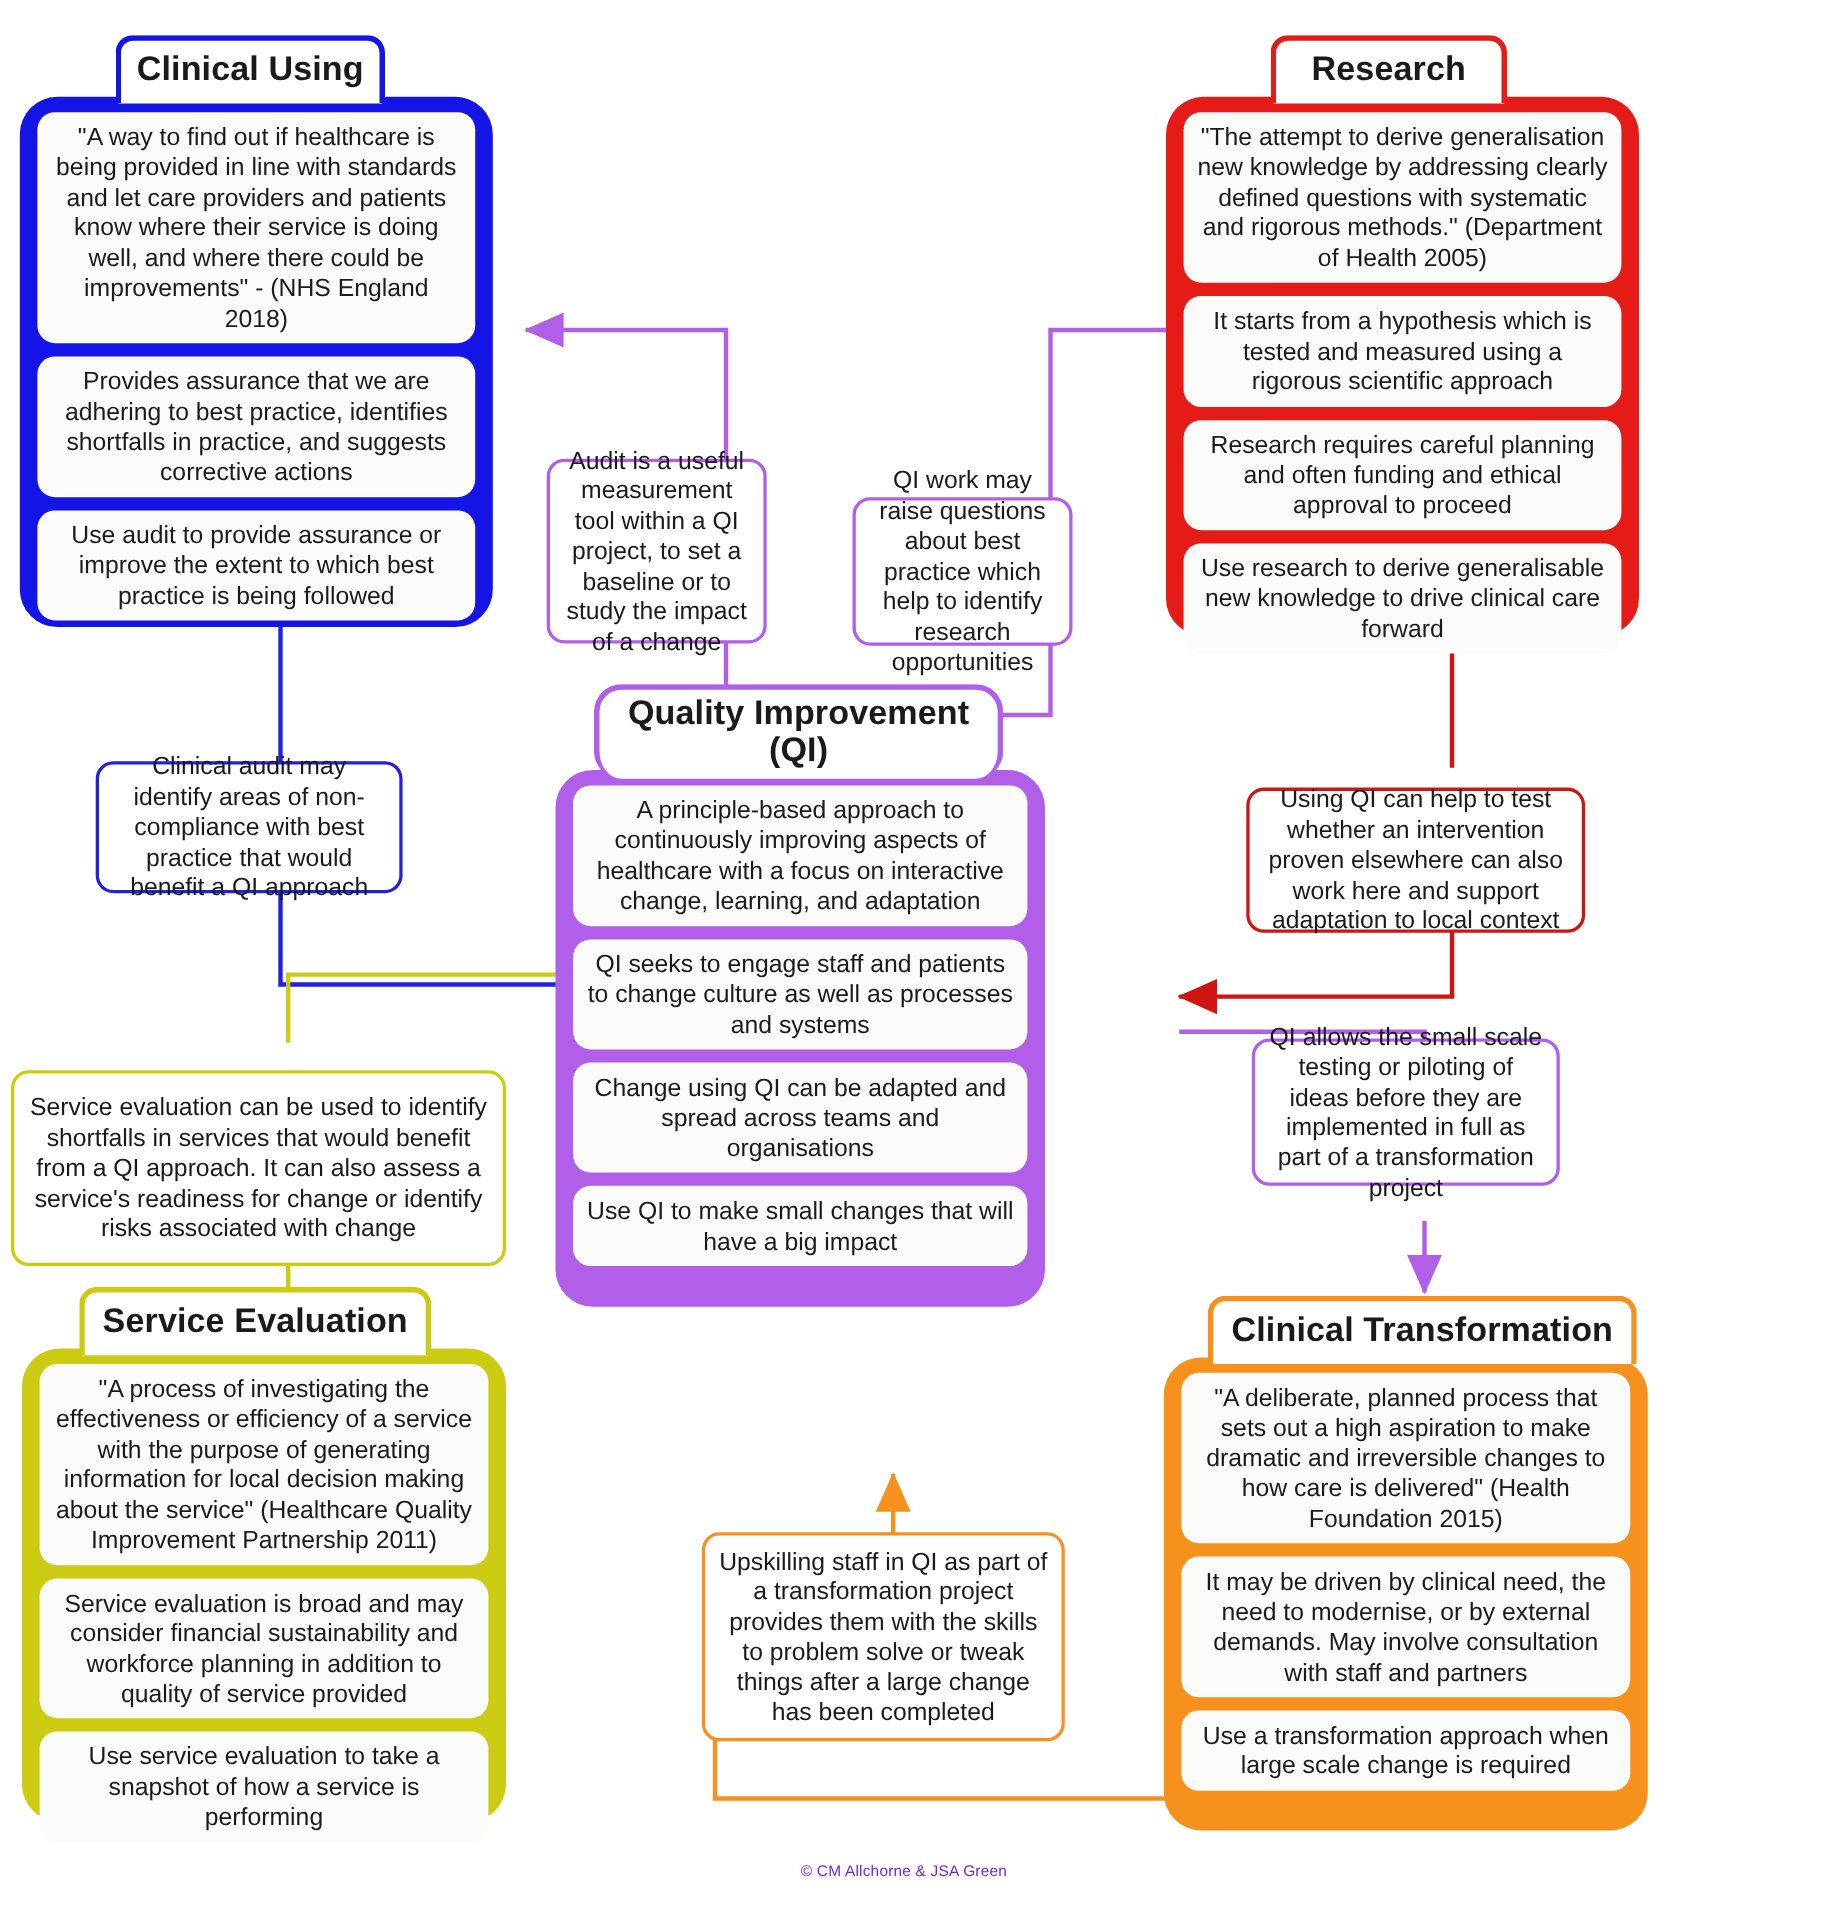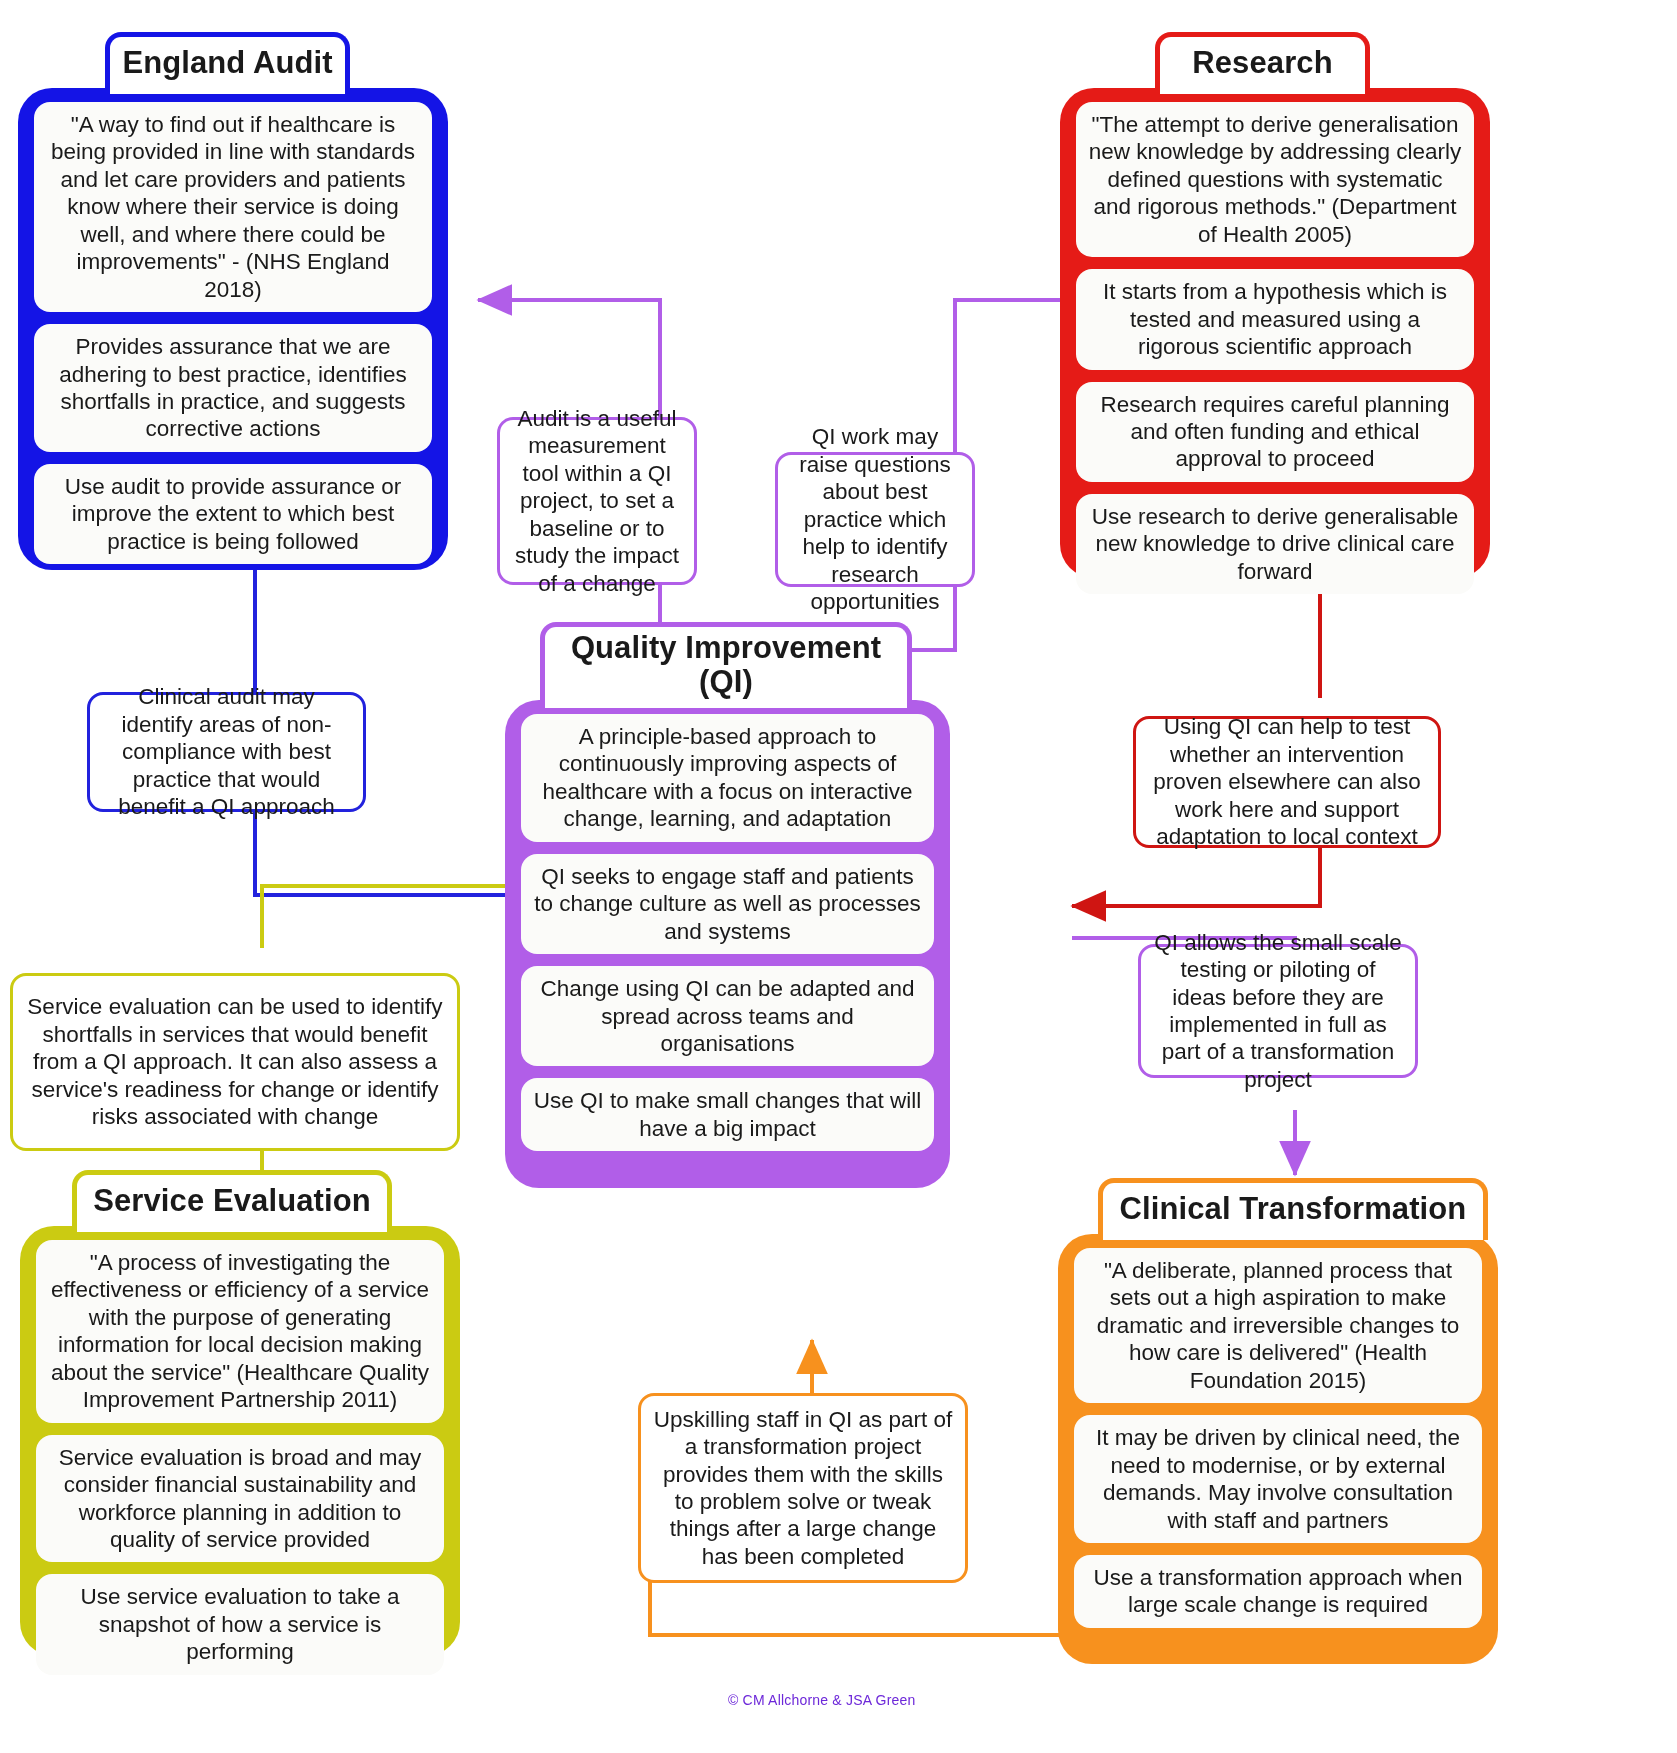--- a/index.html
+++ b/index.html
@@ -86,21 +86,21 @@
     <path d="M262,1090 L262,1170" stroke="#cbcb12" stroke-width="4" fill="none"></path>
 
     <path d="M1072,938 L1295,938 L1295,978" stroke="#b15ee8" stroke-width="4" fill="none"></path>
     <path d="M1295,1110 L1295,1175" stroke="#b15ee8" stroke-width="4" fill="none" marker-end="url(#ah-purple)"></path>
 
     <path d="M812,1395 L812,1340" stroke="#f7911e" stroke-width="4" fill="none" marker-end="url(#ah-orange)"></path>
     <path d="M650,1425 L650,1635 L1175,1635" stroke="#f7911e" stroke-width="4" fill="none" marker-end="url(#ah-orange)"></path>
   </svg>
 
   <div class="tab blue" style="left:105px;top:32px;width:245px;height:62px;">
-    <span>England Audit</span>
+    <span>Clinical Using</span>
   </div>
   <div class="pillar blue" style="left:18px;top:88px;width:430px;height:482px;">
     <div class="cell">"A way to find out if healthcare is being provided in line with standards and let care providers and patients know where their service is doing well, and where there could be improvements" - (NHS England 2018)</div>
     <div class="cell">Provides assurance that we are adhering to best practice, identifies shortfalls in practice, and suggests corrective actions</div>
     <div class="cell">Use audit to provide assurance or improve the extent to which best practice is being followed</div>
   </div>
 
   <div class="tab red" style="left:1155px;top:32px;width:215px;height:62px;">
     <span>Research</span>
   </div>
@@ -119,21 +119,21 @@
   </div>
 
   <div class="note blue" style="left:87px;top:692px;width:279px;height:120px;align-items:center;">
     <span>Clinical audit may identify areas of non-compliance with best practice that would benefit a QI approach</span>
   </div>
 
   <div class="note red" style="left:1133px;top:716px;width:308px;height:132px;">
     <span>Using QI can help to test whether an intervention proven elsewhere can also work here and support adaptation to local context</span>
   </div>
 
-  <div class="tab purple" style="left:540px;top:622px;width:372px;height:86px;flex-direction:column;line-height:1.08;">
+  <div class="tab purple" style="left:540px;top:622px;width:372px;height:86px;flex-direction:column;line-height:1.08;border-radius:25px;">
     <span class="t2">Quality Improvement</span>
     <span class="t2">(QI)</span>
   </div>
   <div class="pillar purple" style="left:505px;top:700px;width:445px;height:488px;">
     <div class="cell">A principle-based approach to continuously improving aspects of healthcare with a focus on interactive change, learning, and adaptation</div>
     <div class="cell">QI seeks to engage staff and patients to change culture as well as processes and systems</div>
     <div class="cell">Change using QI can be adapted and spread across teams and organisations</div>
     <div class="cell">Use QI to make small changes that will have a big impact</div>
   </div>
 

